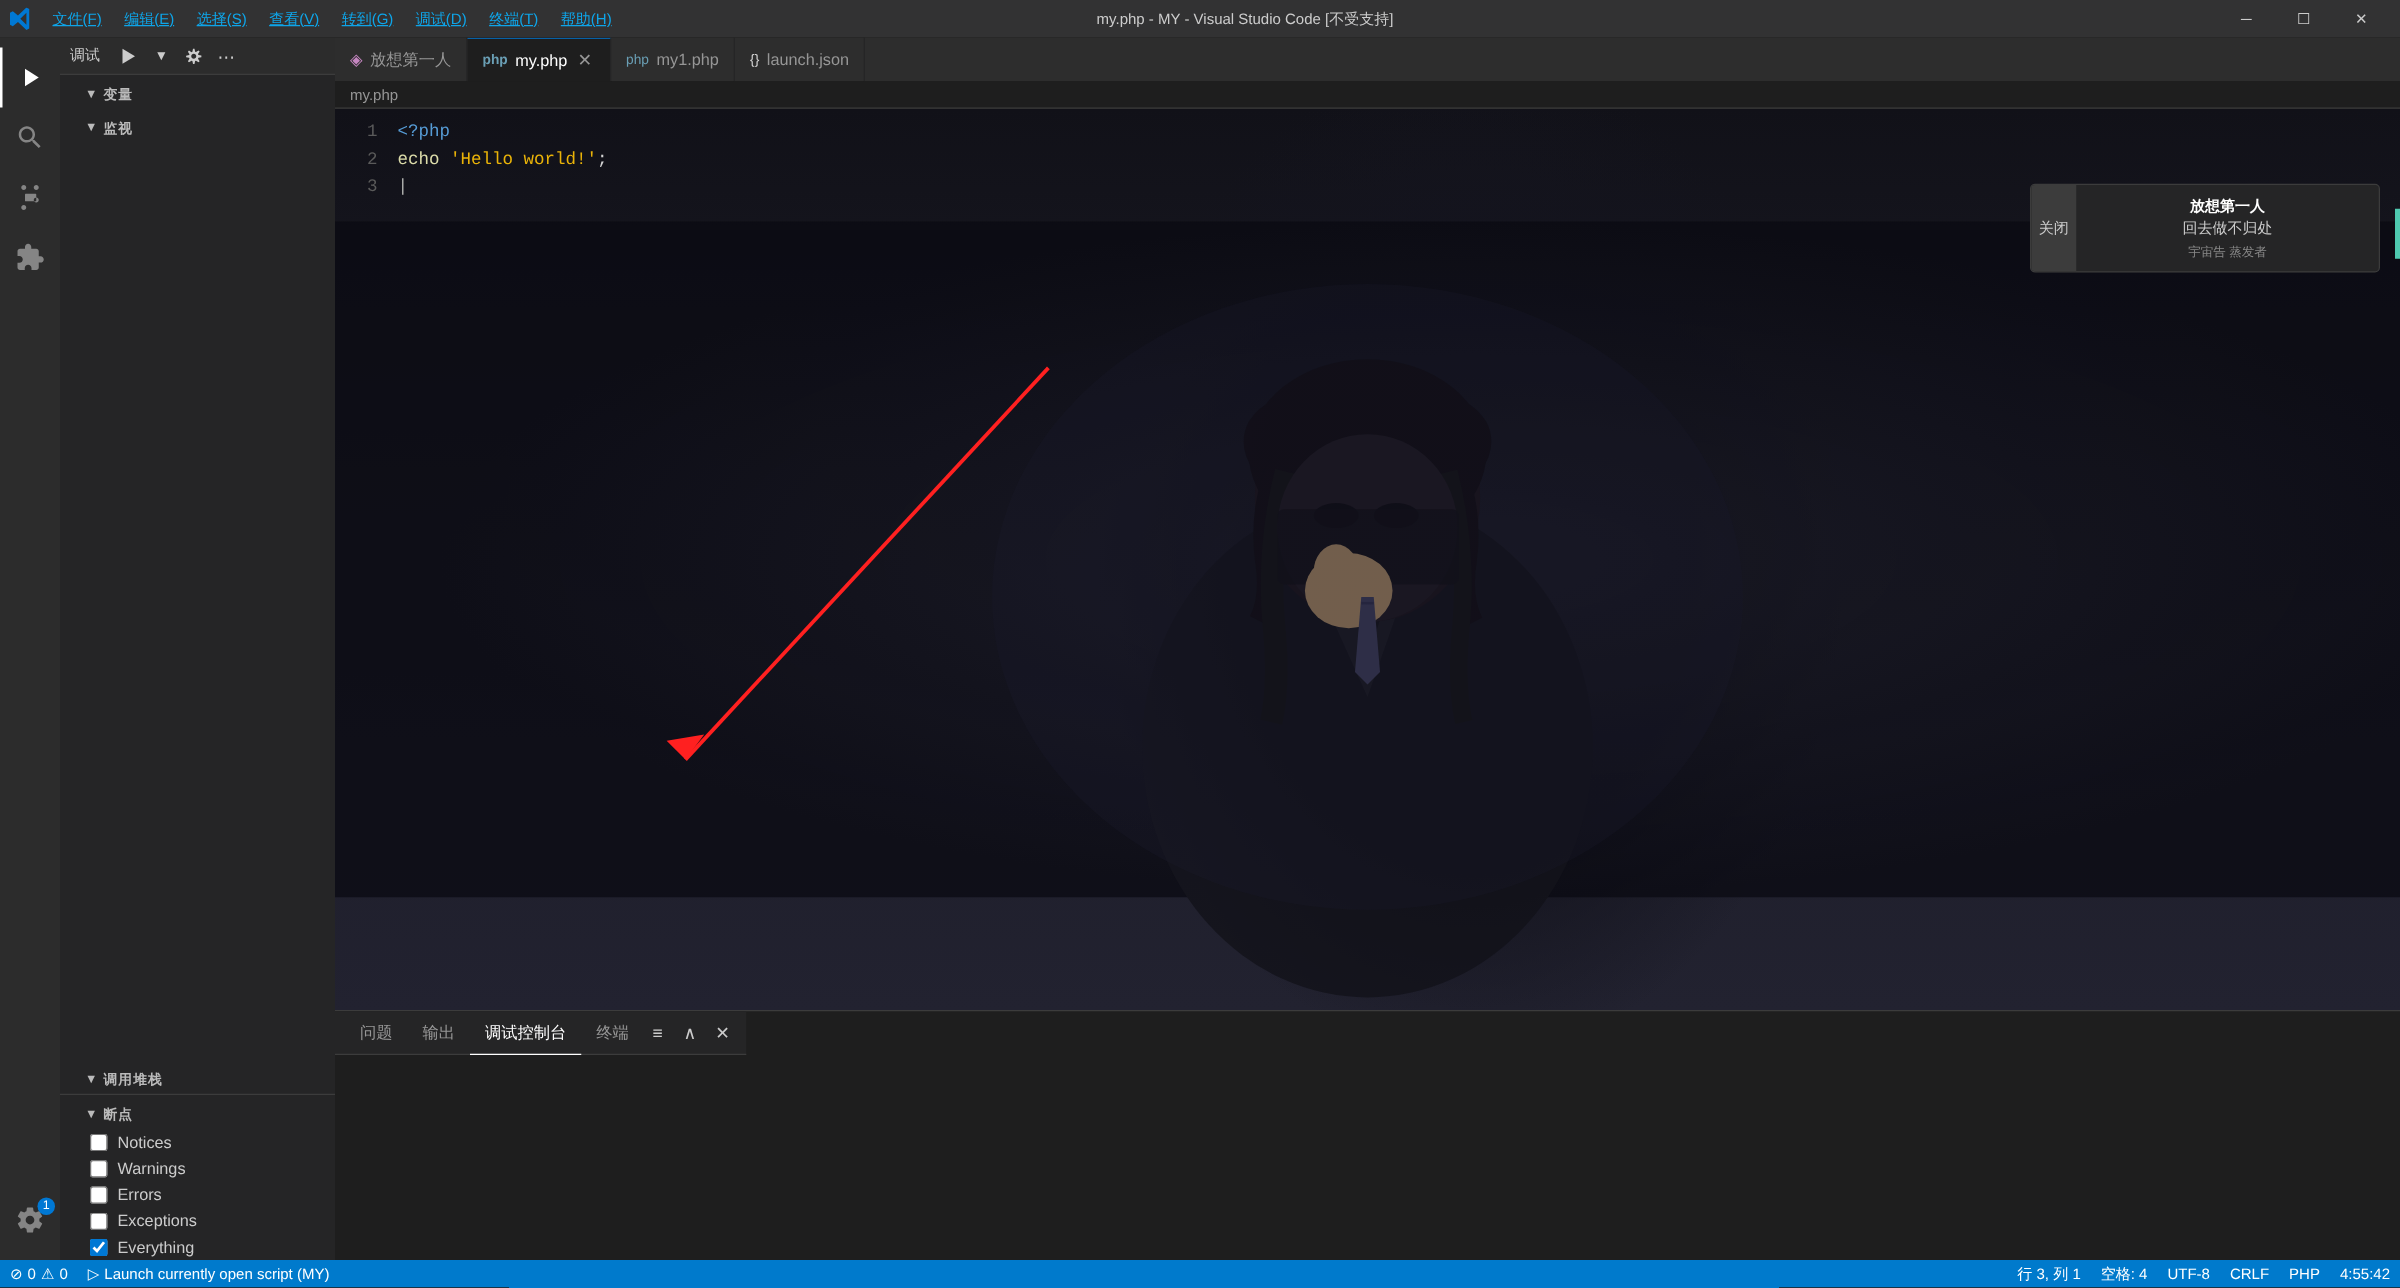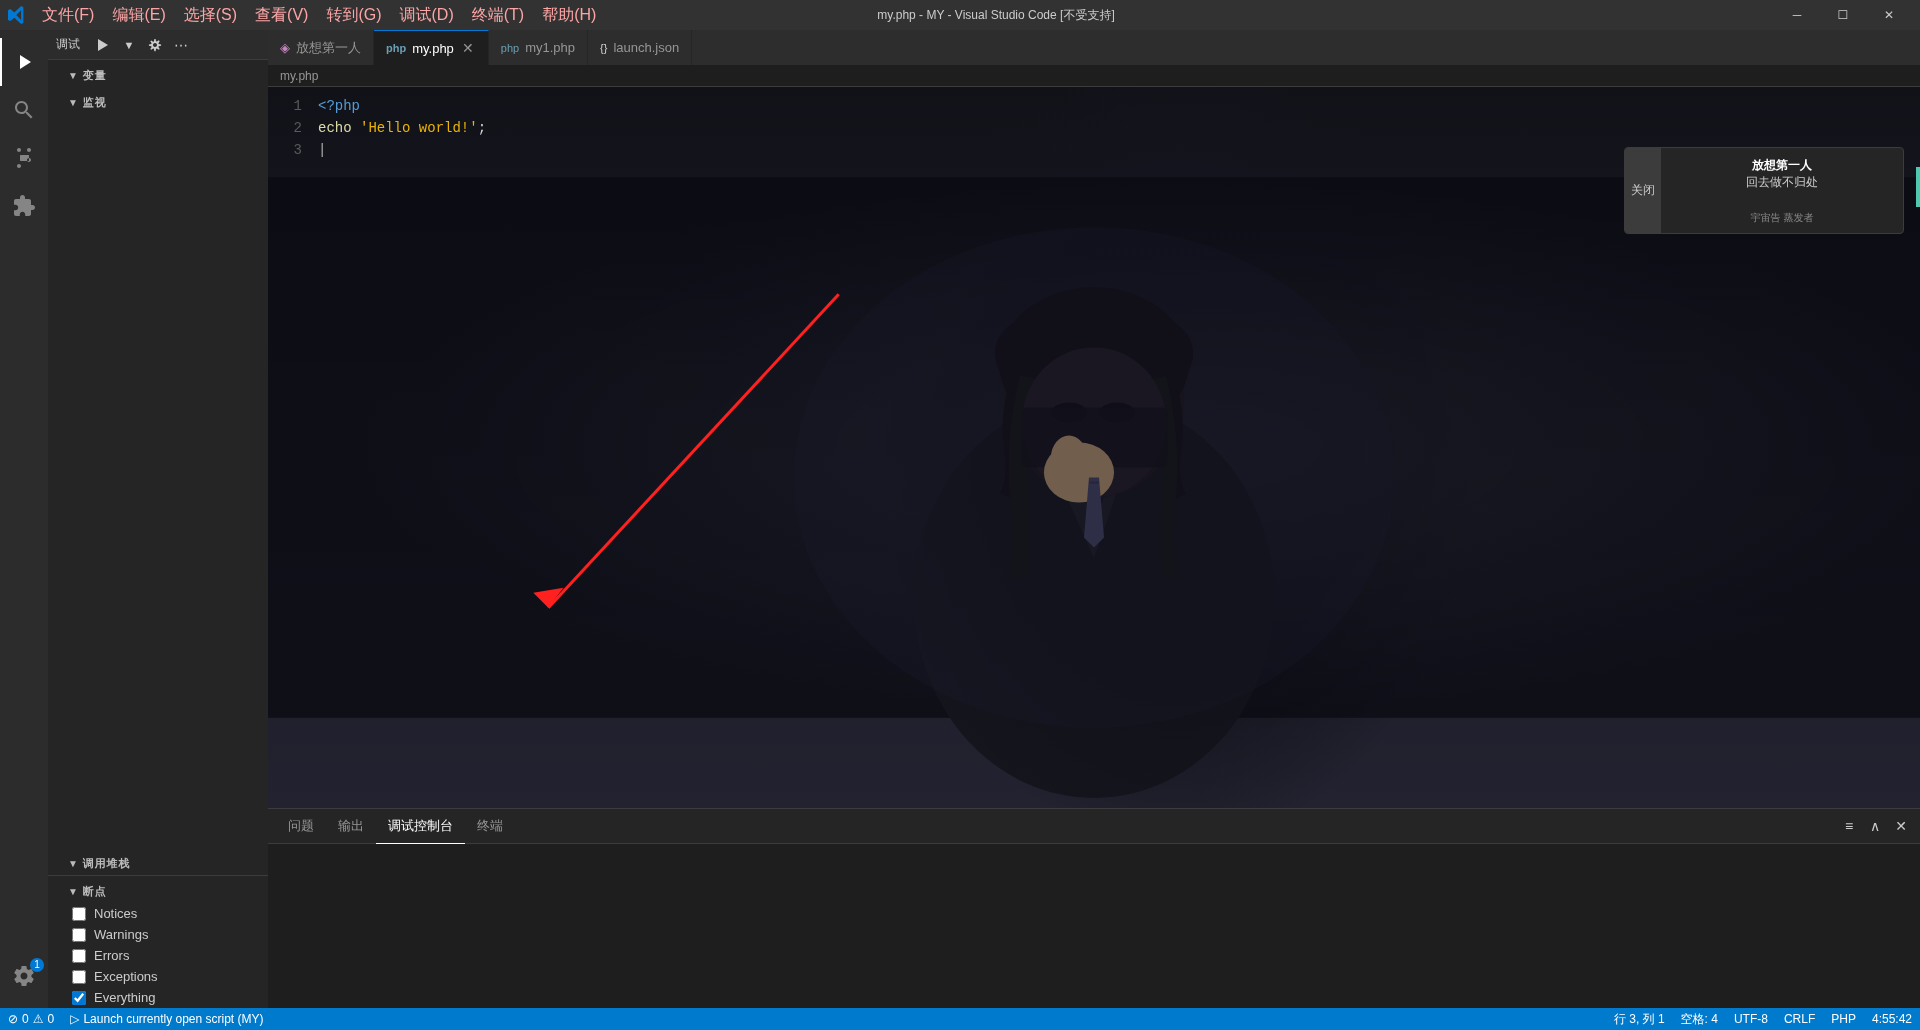--- a/index.html
+++ b/index.html
@@ -32,24 +32,25 @@
     .titlebar-logo {
       width: 18px;
       height: 18px;
       color: #0078d4;
     }
     .titlebar-menu {
       display: flex;
       gap: 2px;
     }
     .titlebar-menu span {
-      font-size: 16px;
+      font-size: 12px;
       padding: 4px 8px;
-      color: #fca5a5;
-      cursor: pointer;
+      color: #0ea5e9;
+      cursor: pointer;
+      text-decoration: underline;
     }
     .titlebar-center {
       font-size: 12px;
       color: #cccccc;
       position: absolute;
       left: 50%;
       transform: translateX(-50%);
       margin-left: 36px;
     }
     .titlebar-controls {
@@ -317,21 +318,21 @@
       height: 100%;
       pointer-events: none;
     }
 
     
     .panel {
       height: 200px;
       background: #1e1e1e;
       border-top: 1px solid #3c3c3c;
       display: flex;
-      flex-direction: column;
+      flex-direction: row;
       flex-shrink: 0;
     }
     .panel-tabs {
       height: 35px;
       background: #252526;
       display: flex;
       align-items: center;
       padding: 0 8px;
       border-bottom: 1px solid #3c3c3c;
     }
@@ -695,21 +696,21 @@
 
       <div class="notification">
         <div class="notification-inner">
           <div class="notif-btn">
             <span>关闭</span>
           </div>
           <div class="notif-content">
             <div style="padding:8px;text-align:center;">
               <div style="font-size:12px;font-weight:bold;color:#fff;font-family:'Microsoft YaHei',sans-serif;line-height:1.5;">放想第一人</div>
               <div style="font-size:12px;color:#cccccc;font-family:'Microsoft YaHei',sans-serif;text-align:center;">回去做不归处</div>
-              <div style="font-size:10px;color:#888;margin-top:20px;">宇宙告 蒸发者</div>
+              <div style="font-size:10px;color:#888;margin-top:4px;">宇宙告 蒸发者</div>
             </div>
           </div>
         </div>
       </div>
     </div>
 
     <div class="panel">
       <div class="panel-tabs">
         <div class="panel-tab">问题</div>
         <div class="panel-tab">输出</div>

